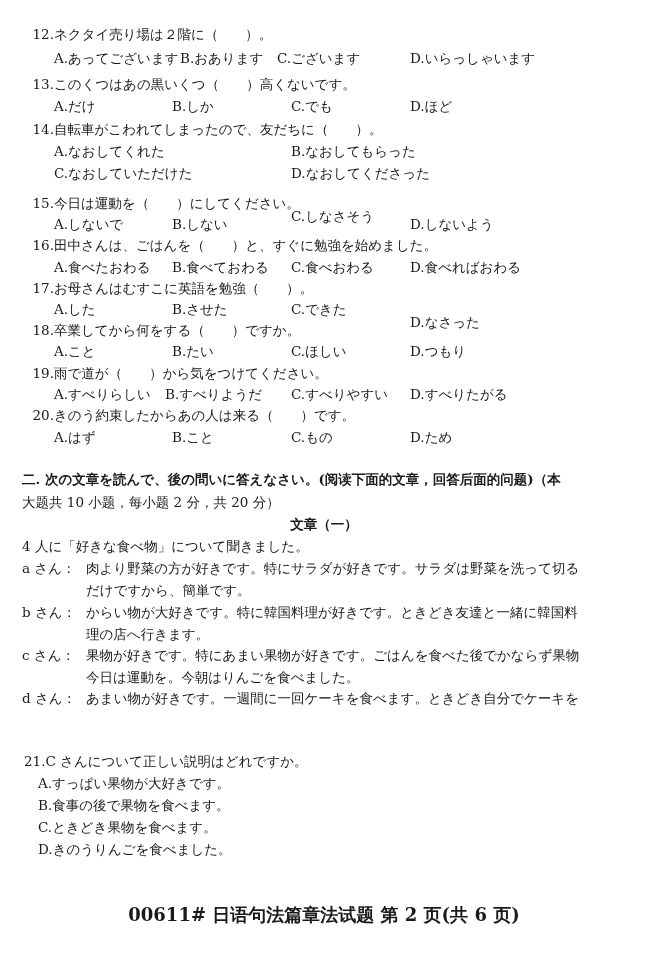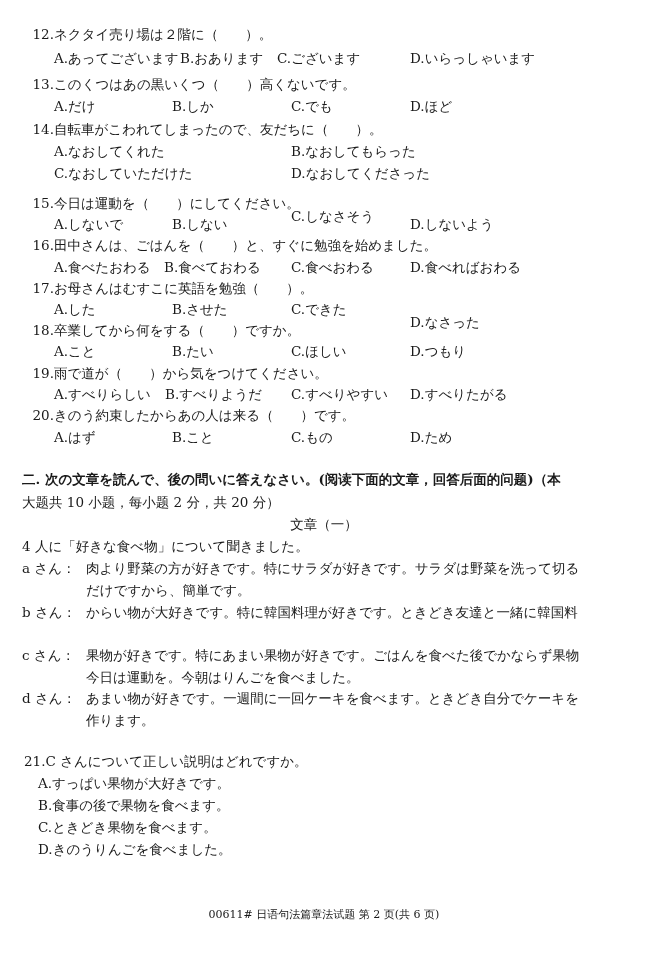--- a/index.html
+++ b/index.html
@@ -8,21 +8,21 @@
     font-family: "DejaVu Serif", "Liberation Serif", serif;
     color: #1a1a1a; font-size: 13.5px;
   }
   .line { position: absolute; white-space: nowrap; line-height: 20px; text-align: right; }
   .q { left: 24px; }
   .qnum { display: inline-block; width: 30px; }
   .opt { position: absolute; white-space: nowrap; line-height: 20px; }
   .spk { position: absolute; left: 22px; width: 600px; line-height: 22px; }
   .spk .label { display: inline-block; width: 64px; }
   .spk .cont { padding-left: 64px; display: block; }
-  .center { position: absolute; left: 0; width: 648px; text-align: center; line-height: 20px; }
+  .center { position: absolute; left: 0; width: 648px; text-align: center; line-height: 20px; font-weight: bold; }
 </style>
 </head>
 <body>
 
 <div class="line q" style="top:24px">
   <span class="qnum">12.</span><span>ネクタイ売り場は２階に（　　）。</span>
 </div>
 <div class="opt" style="top:48px;left:54px">A.あってございます</div>
 <div class="opt" style="top:48px;left:180px">B.おあります</div>
 <div class="opt" style="top:48px;left:277px">C.ございます</div>
@@ -49,21 +49,21 @@
 </div>
 <div class="opt" style="top:214px;left:54px">A.しないで</div>
 <div class="opt" style="top:214px;left:172px">B.しない</div>
 <div class="opt" style="top:206px;left:291px">C.しなさそう</div>
 <div class="opt" style="top:214px;left:410px">D.しないよう</div>
 
 <div class="line q" style="top:235px">
   <span class="qnum">16.</span><span>田中さんは、ごはんを（　　）と、すぐに勉強を始めました。</span>
 </div>
 <div class="opt" style="top:257px;left:54px">A.食べたおわる</div>
-<div class="opt" style="top:257px;left:164px">B.食べておわる</div>
+<div class="opt" style="top:257px;left:172px">B.食べておわる</div>
 <div class="opt" style="top:257px;left:291px">C.食べおわる</div>
 <div class="opt" style="top:257px;left:410px">D.食べればおわる</div>
 
 <div class="line q" style="top:278px">
   <span class="qnum">17.</span><span>お母さんはむすこに英語を勉強（　　）。</span>
 </div>
 <div class="opt" style="top:299px;left:54px">A.した</div>
 <div class="opt" style="top:299px;left:172px">B.させた</div>
 <div class="opt" style="top:299px;left:291px">C.できた</div>
 <div class="opt" style="top:312px;left:410px">D.なさった</div>
@@ -96,29 +96,29 @@
 <div class="line" style="top:492px;left:22px;font-weight:normal">大题共 10 小题，每小题 2 分，共 20 分）</div>
 <div class="center" style="top:514px">文章（一）</div>
 <div class="line" style="top:536px;left:22px">4 人に「好きな食べ物」について聞きました。</div>
 
 <div class="spk" style="top:557px">
   <span class="label">a さん：</span><span>肉より野菜の方が好きです。特にサラダが好きです。サラダは野菜を洗って切る</span>
   <span class="cont">だけですから、簡単です。</span>
 </div>
 <div class="spk" style="top:601px">
   <span class="label">b さん：</span><span>からい物が大好きです。特に韓国料理が好きです。ときどき友達と一緒に韓国料</span>
+  <span class="cont">理の店へ行きます。</span>
 </div>
 <div class="spk" style="top:644px">
   <span class="label">c さん：</span><span>果物が好きです。特にあまい果物が好きです。ごはんを食べた後でかならず果物</span>
   <span class="cont">今日は運動を。今朝はりんごを食べました。</span>
 </div>
 <div class="spk" style="top:687px">
   <span class="label">d さん：</span><span>あまい物が好きです。一週間に一回ケーキを食べます。ときどき自分でケーキを</span>
-  <span class="cont">作ります。</span>
 </div>
 
 <div class="line" style="top:751px;left:24px">21.C さんについて正しい説明はどれですか。</div>
 <div class="line" style="top:773px;left:38px">A.すっぱい果物が大好きです。</div>
 <div class="line" style="top:795px;left:38px">B.食事の後で果物を食べます。</div>
 <div class="line" style="top:817px;left:38px">C.ときどき果物を食べます。</div>
 <div class="line" style="top:839px;left:38px">D.きのうりんごを食べました。</div>
 
-<div class="center" style="top:905px;font-size:11px">00611# 日语句法篇章法试题 第 2 页(共 6 页)</div>
+<div class="center" style="top:905px;font-size:18px">00611# 日语句法篇章法试题 第 2 页(共 6 页)</div>
 
 </body></html>

